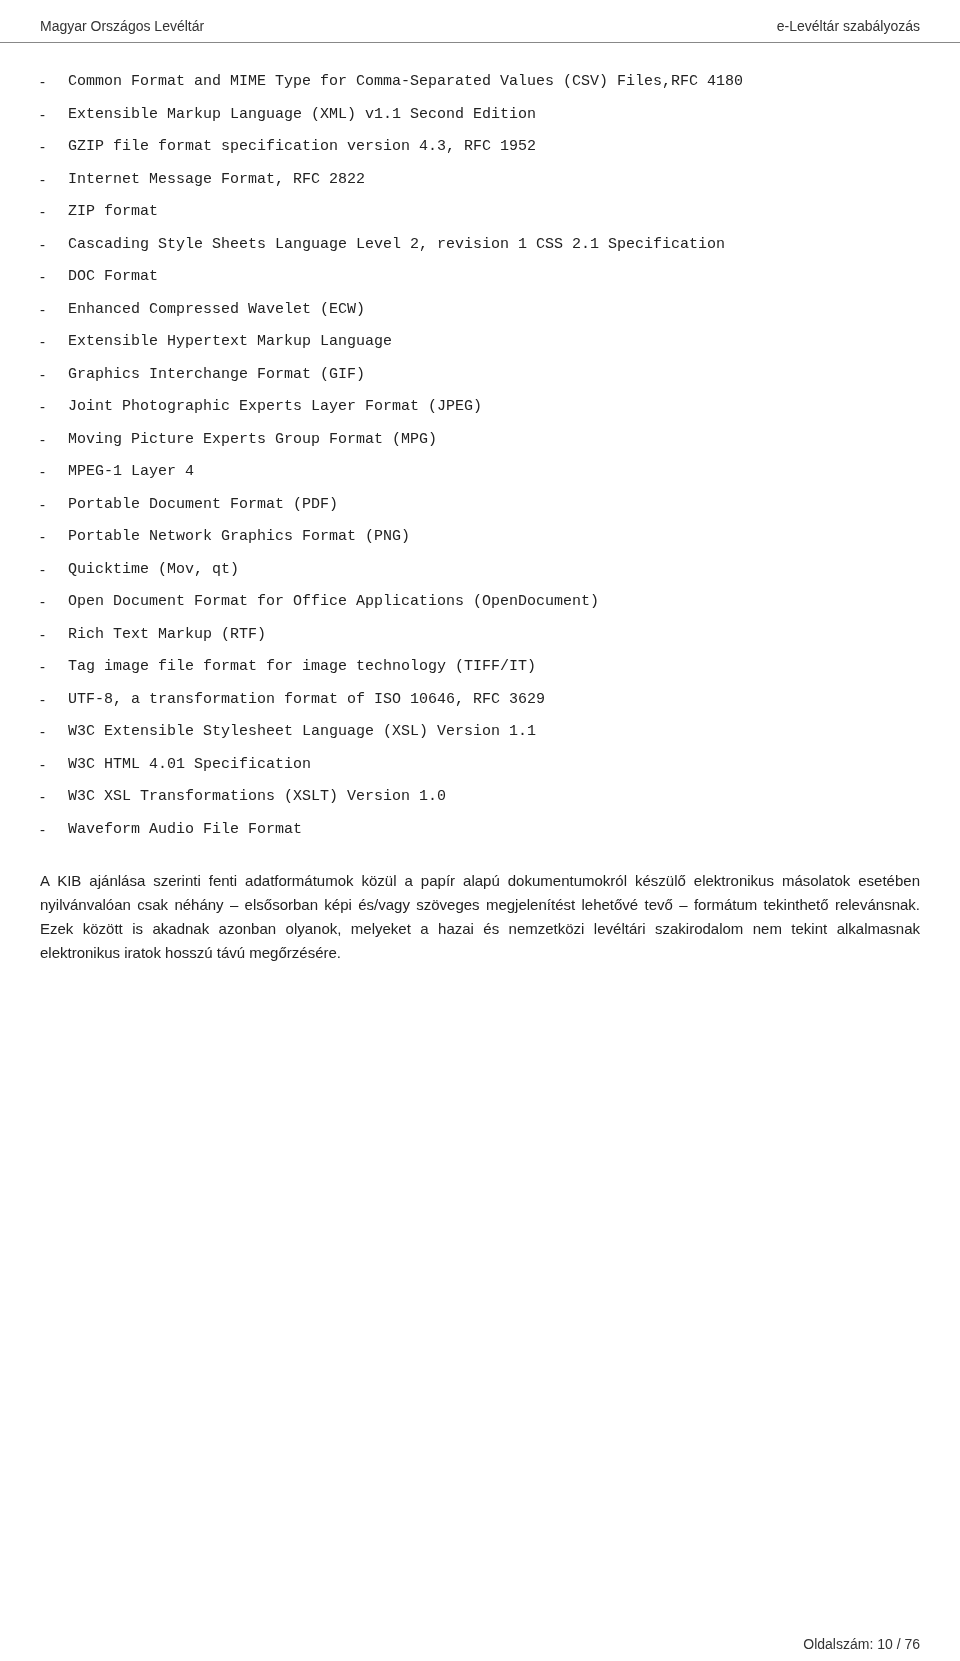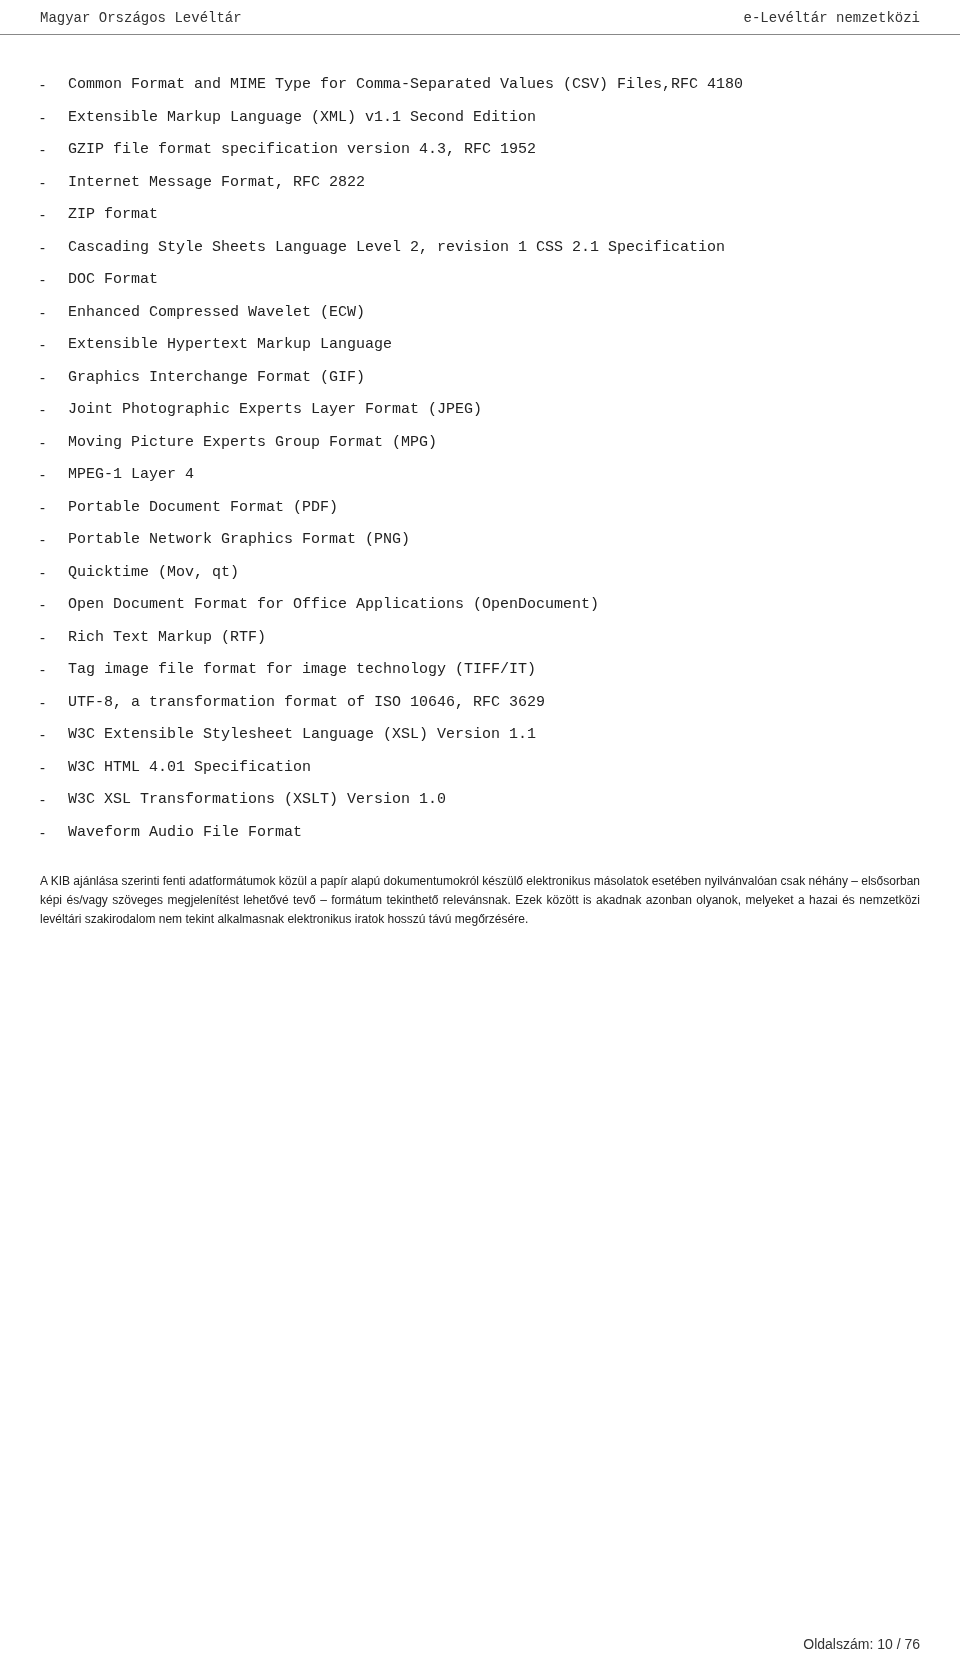--- a/index.html
+++ b/index.html
@@ -15,24 +15,23 @@
       background: #fff;
       width: 960px;
       min-height: 1661px;
       position: relative;
     }
 
     .page-header {
       display: flex;
       justify-content: space-between;
       align-items: center;
-      padding: 10px 40px 8px 40px;
+      padding: 18px 40px 8px 40px;
       border-bottom: 1px solid #888;
-      margin-bottom: 11px;
-      font-family: Liberation Mono, monospace;
+      margin-bottom: 0;
     }
 
     .header-left {
       font-size: 14px;
       color: #333;
     }
 
     .header-right {
       font-size: 14px;
       color: #333;
@@ -57,40 +56,40 @@
     }
 
     .list-item .item-text {
       font-size: 15px;
       color: #222;
       font-family: Liberation Mono, monospace;
     }
 
     .paragraph {
       margin-top: 28px;
-      font-size: 12px;
+      font-size: 15px;
       color: #222;
       line-height: 1.6;
       text-align: justify;
     }
 
     .page-footer {
       position: absolute;
       bottom: 9px;
       right: 40px;
       font-size: 14px;
       color: #333;
     }
   </style>
 </head>
 <body>
 
 <div class="page-header">
   <span class="header-left">Magyar Országos Levéltár</span>
-  <span class="header-right">e-Levéltár nemzetközi</span>
+  <span class="header-right">e-Levéltár szabályozás</span>
 </div>
 
 <div class="page-content">
   <div id="items-container">
       <div class="list-item">
         <span class="dash">-</span>
         <span class="item-text">Common Format and MIME Type for Comma-Separated Values (CSV) Files,RFC 4180</span>
       </div>
       <div class="list-item">
         <span class="dash">-</span>

